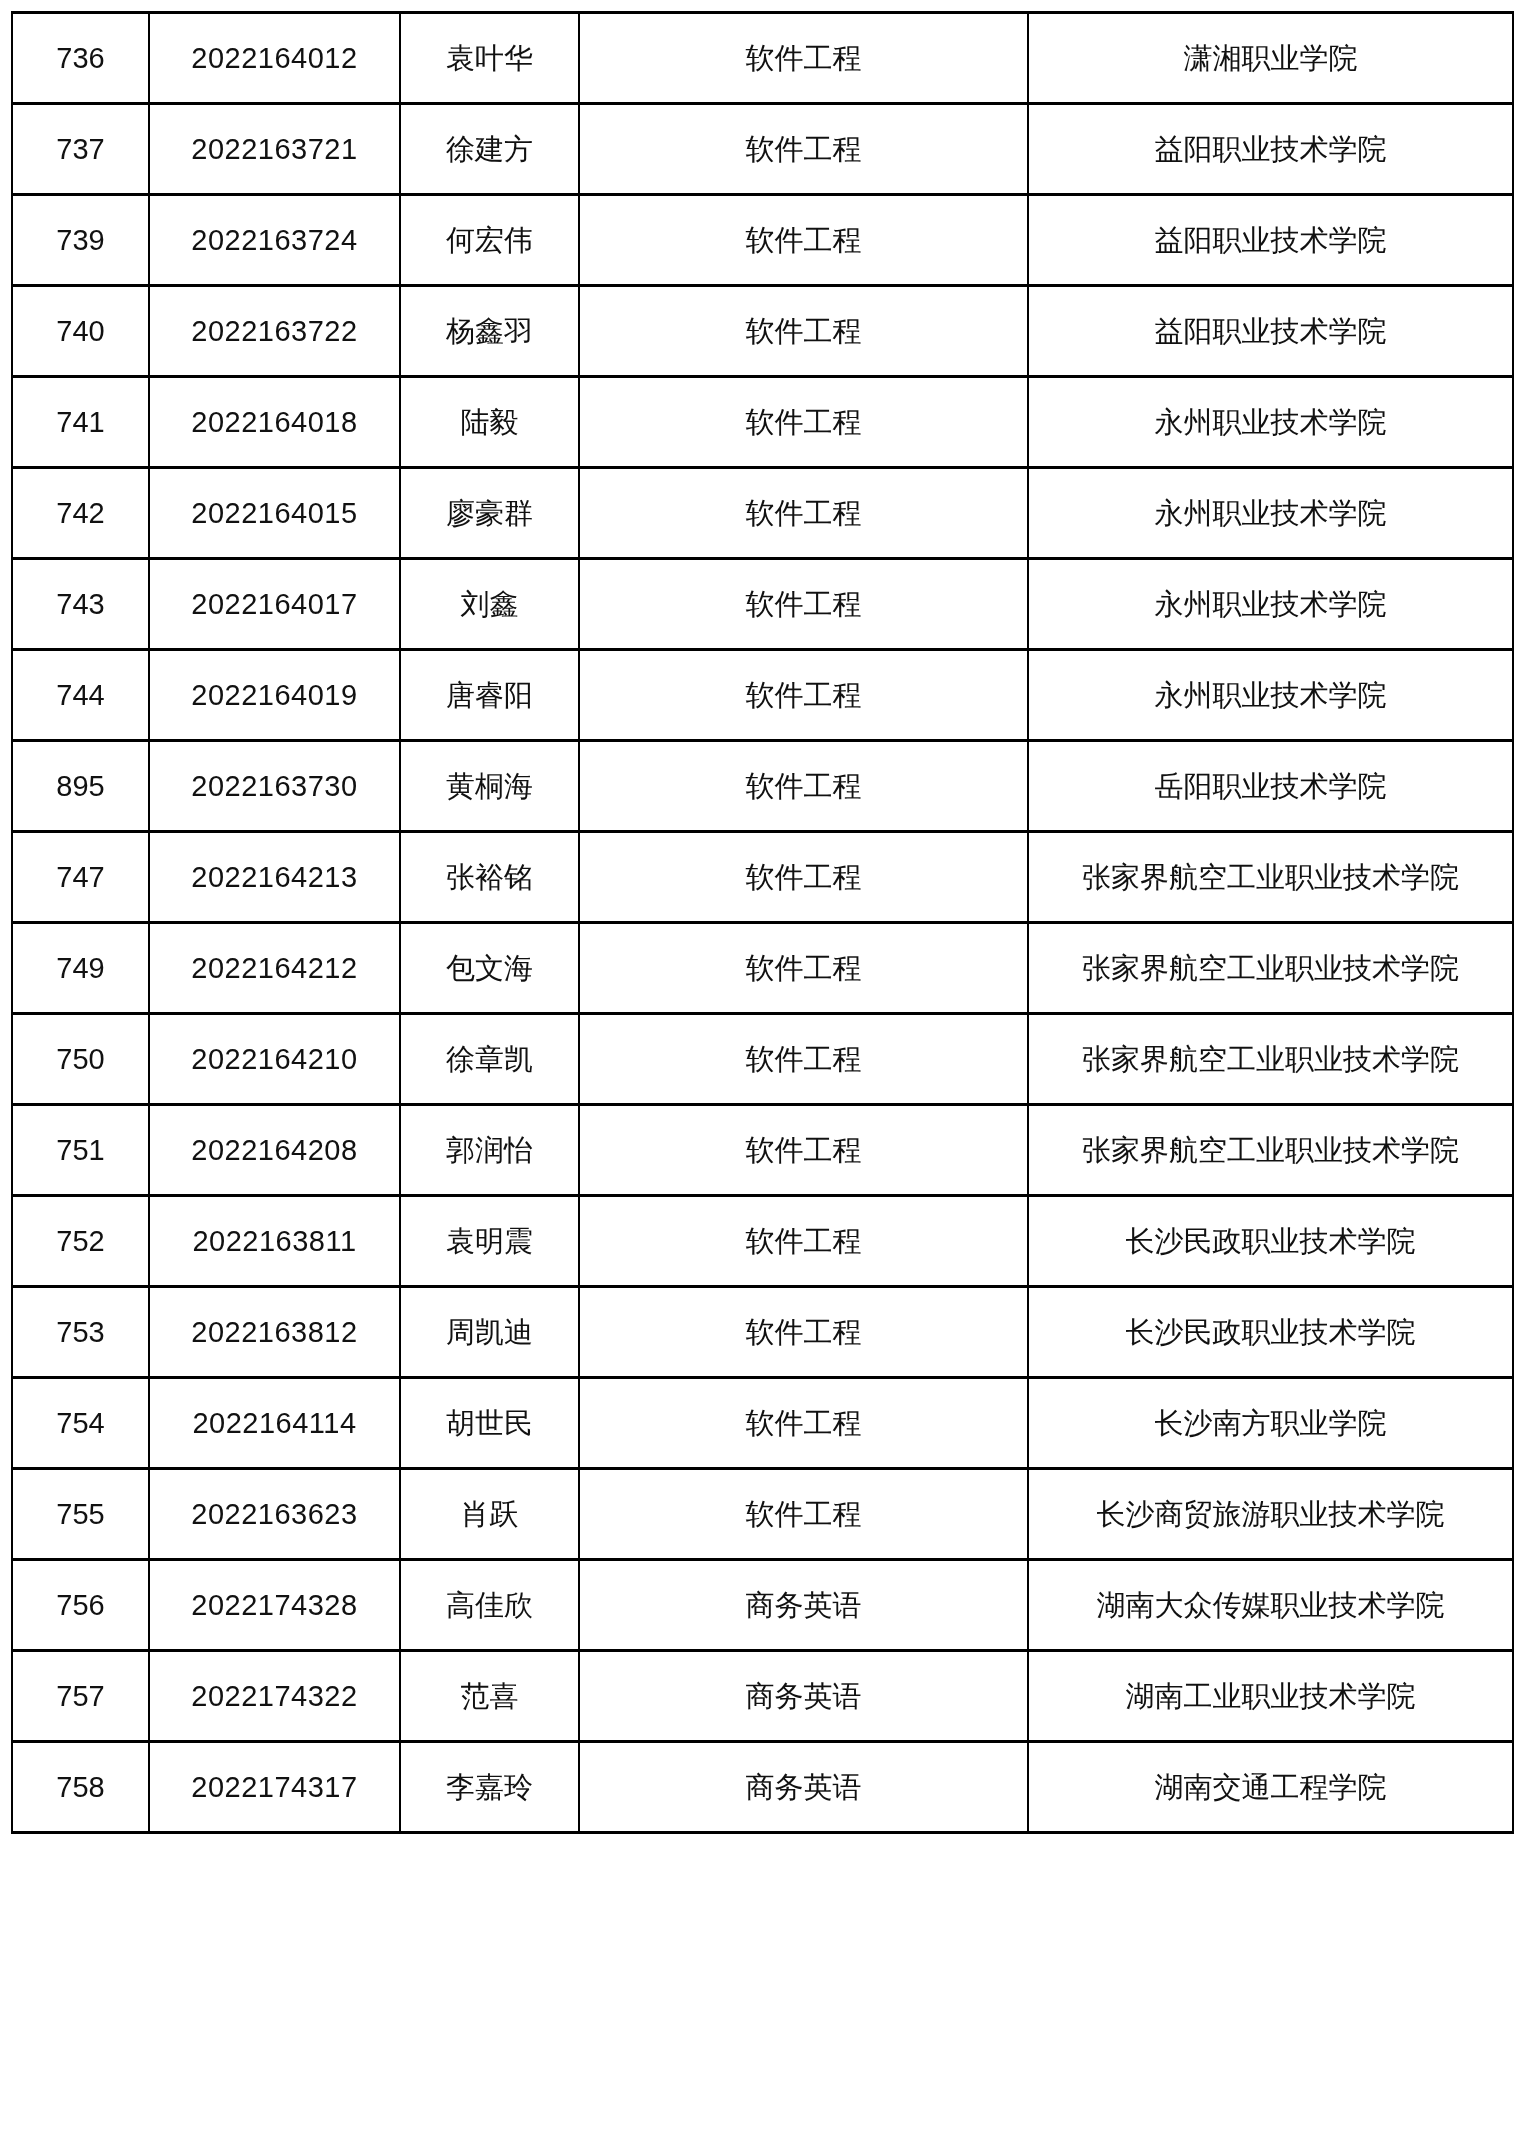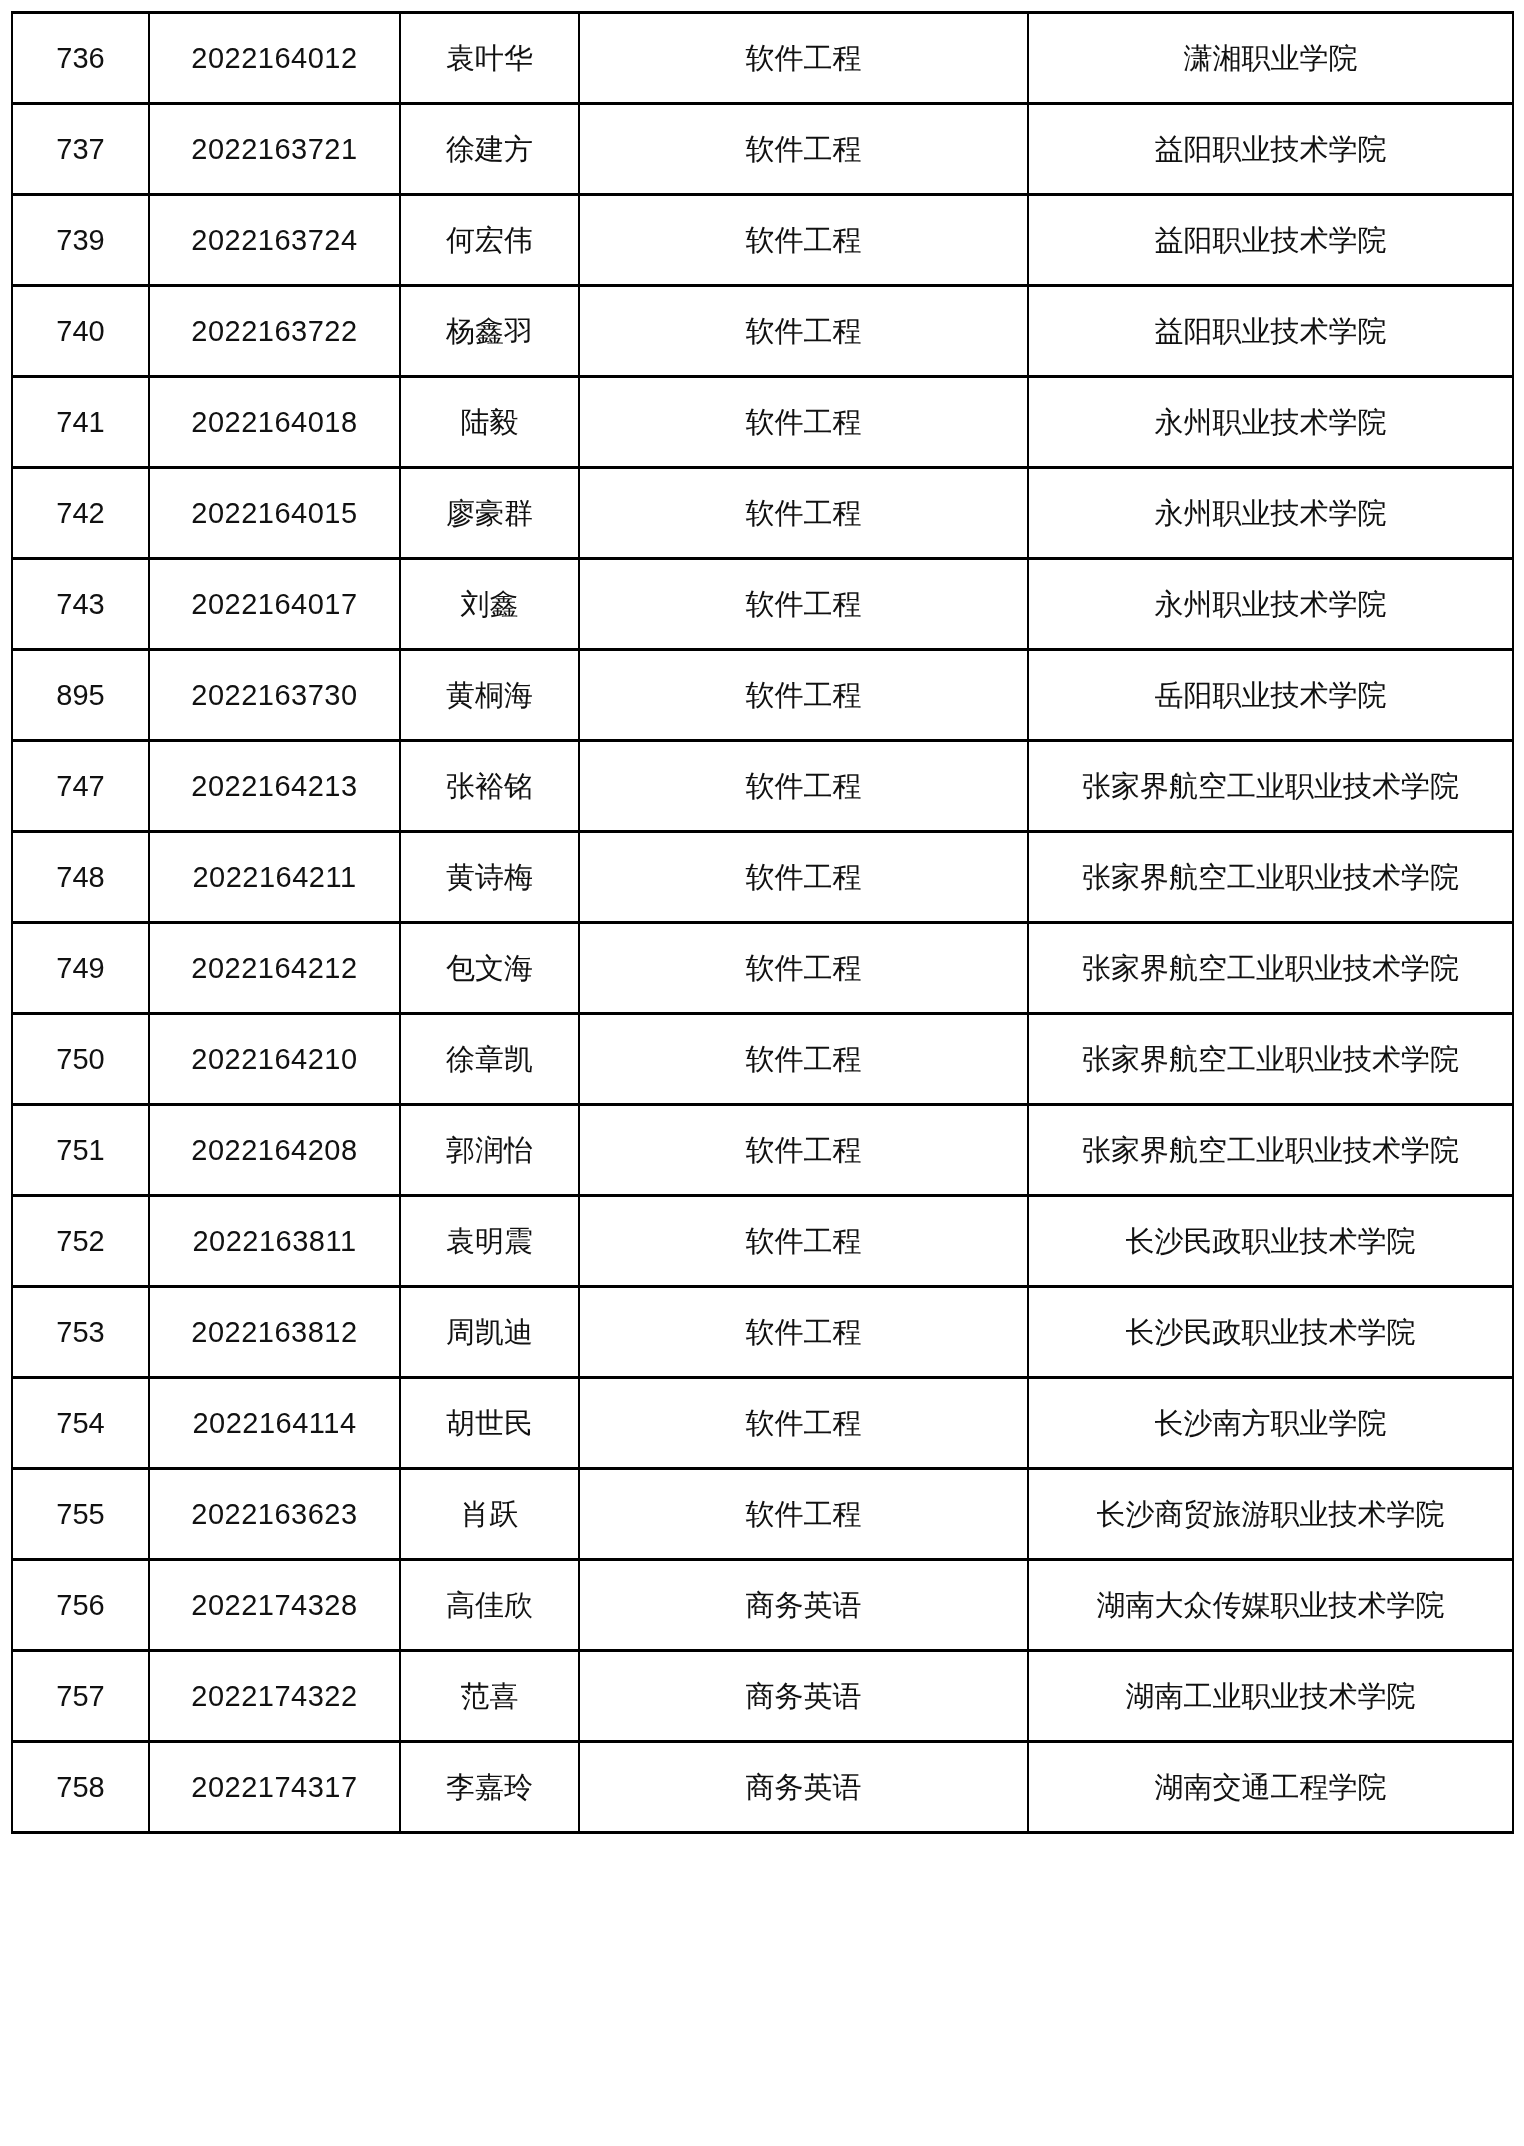--- a/index.html
+++ b/index.html
@@ -110,45 +110,45 @@
     </tr>
 
     <tr>
       <td class="cell-index">743</td>
       <td class="cell-id">2022164017</td>
       <td class="cell-name">刘鑫</td>
       <td class="cell-major">软件工程</td>
       <td class="cell-school">永州职业技术学院</td>
     </tr>
 
+    <tr>
+      <td class="cell-index">744</td>
+      <td class="cell-id">2022164019</td>
+      <td class="cell-name">唐睿阳</td>
+      <td class="cell-major">软件工程</td>
+      <td class="cell-school">永州职业技术学院</td>
+    </tr>
 
     <tr>
       <td class="cell-index">895</td>
       <td class="cell-id">2022163730</td>
       <td class="cell-name">黄桐海</td>
       <td class="cell-major">软件工程</td>
       <td class="cell-school">岳阳职业技术学院</td>
     </tr>
 
 
     <tr>
       <td class="cell-index">747</td>
       <td class="cell-id">2022164213</td>
       <td class="cell-name">张裕铭</td>
       <td class="cell-major">软件工程</td>
       <td class="cell-school">张家界航空工业职业技术学院</td>
     </tr>
 
-    <tr>
-      <td class="cell-index">748</td>
-      <td class="cell-id">2022164211</td>
-      <td class="cell-name">黄诗梅</td>
-      <td class="cell-major">软件工程</td>
-      <td class="cell-school">张家界航空工业职业技术学院</td>
-    </tr>
 
     <tr>
       <td class="cell-index">749</td>
       <td class="cell-id">2022164212</td>
       <td class="cell-name">包文海</td>
       <td class="cell-major">软件工程</td>
       <td class="cell-school">张家界航空工业职业技术学院</td>
     </tr>
 
     <tr>

